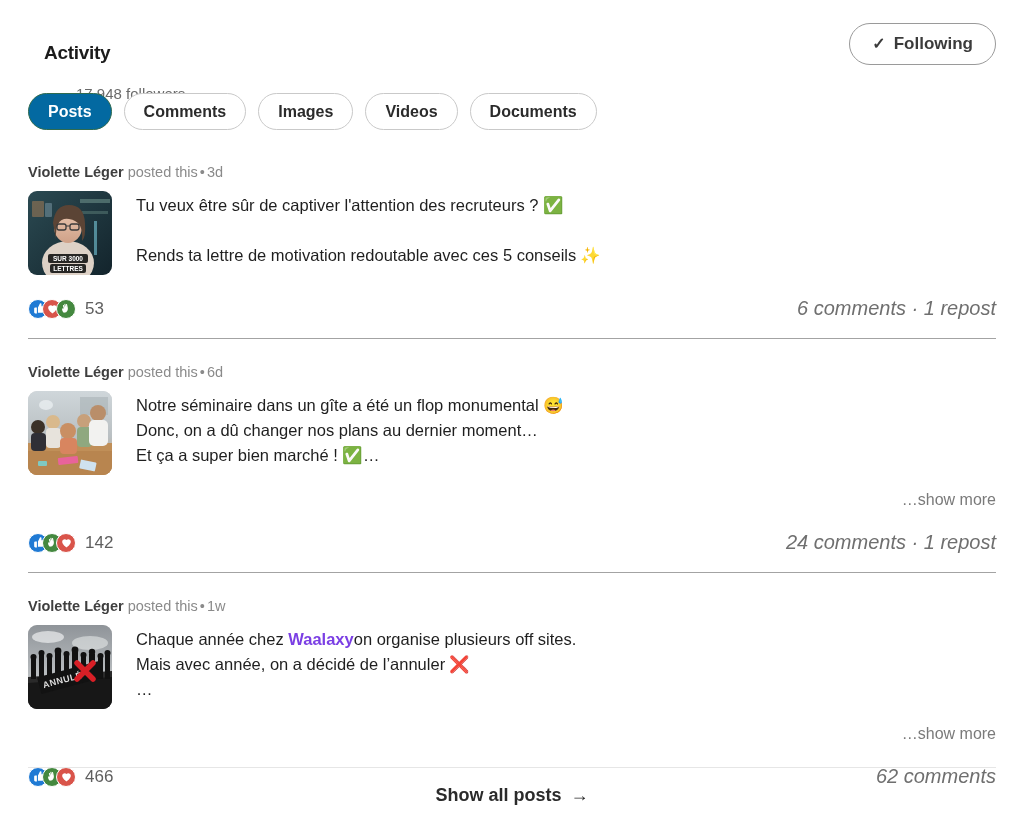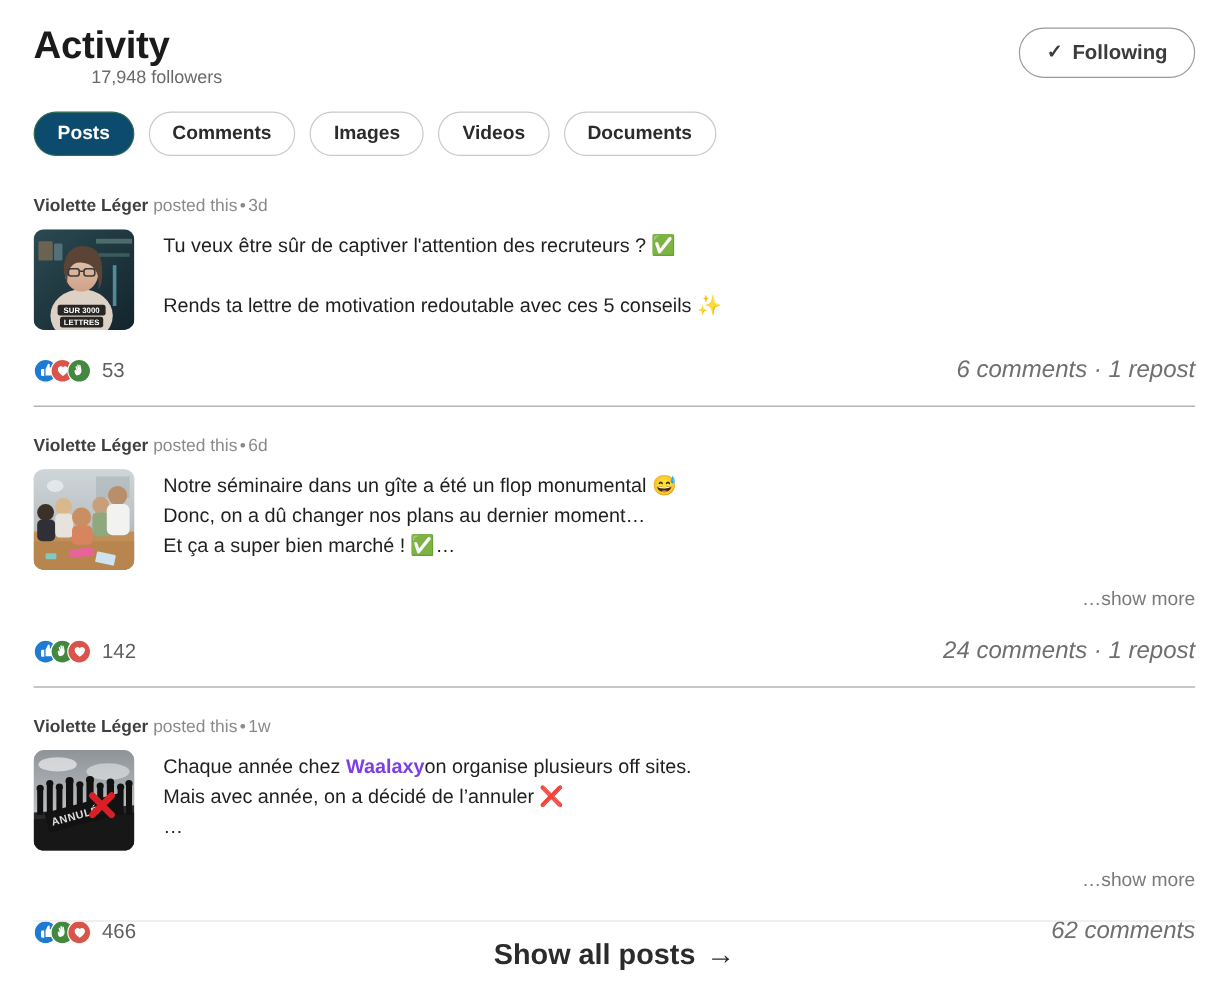--- a/index.html
+++ b/index.html
@@ -8,22 +8,22 @@
     width: 1024px; height: 823px;
     background: #ffffff;
     font-family: "Liberation Sans", sans-serif;
     -webkit-font-smoothing: antialiased;
   }
   .page { position: relative; width: 1024px; height: 823px; overflow: hidden; background:#fff; }
 
   
   .header { position: absolute; left: 28px; top: 22px; right: 28px; height: 60px; }
   .title {
-    font-size: 32px; font-weight: bold; color: #1b1b1b;
-    letter-spacing: -0.3px; line-height: 30px; margin: 0;
+    font-size: 19px; font-weight: bold; color: #1b1b1b;
+    letter-spacing: -0.3px; line-height: 30px; margin: 16px;
   }
   .followers {
     font-size: 15px; color: #6a6a6a; line-height: 20px; margin-top: 3px; margin-left: 48px;
   }
   .following-btn {
     position: absolute; right: 0; top: 1px;
     height: 42px; padding: 0 22px;
     border: 1px solid #9a9a9a; border-radius: 21px;
     background: #ffffff; color: #3b3b3b;
     font-family: "Liberation Sans", sans-serif;
@@ -41,21 +41,21 @@
   .pill {
     height: 37px; padding: 0 19px;
     border-radius: 19px; border: 1px solid #c9c9c9;
     background: #ffffff; color: #2b2b2b;
     font-family: "Liberation Sans", sans-serif;
     font-size: 16px; font-weight: bold;
     display: flex; align-items: center; justify-content: center;
     cursor: pointer; white-space: nowrap;
   }
   .pill.active {
-    background: #0c4a6e; border-color: #2f6b4f; color: #ffffff;
+    background: #0369a1; border-color: #2f6b4f; color: #ffffff;
   }
 
   
   .feed { position: absolute; left: 28px; right: 28px; top: 155px; }
   .post { position: relative; padding-top: 8px; }
   .post + .post { border-top: 1px solid #a3a3a3; margin-top: 0; padding-top: 24px; }
 
   .post-meta {
     font-size: 14.5px; color: #8a8a8a; line-height: 18px;
     margin-bottom: 10px; white-space: nowrap;
@@ -105,21 +105,21 @@
   .comments-text { font-size: 20px; color: #6f6f6f; white-space: nowrap; font-style: italic; }
 
   
   .feed-footer {
     position: absolute; left: 28px; right: 28px; bottom: 0;
     border-top: 1px solid #e6e6e6;
     height: 56px;
     display: flex; align-items: center; justify-content: center;
   }
   .show-all {
-    font-size: 24px; font-weight: bold; color: #2b2b2b;
+    font-size: 18px; font-weight: bold; color: #2b2b2b;
     cursor: pointer; display: flex; align-items: center; gap: 9px;
   }
 </style>
 </head>
 <body>
 
 <div class="page">
 
   <div class="header">
     <div class="title">Activity</div>

